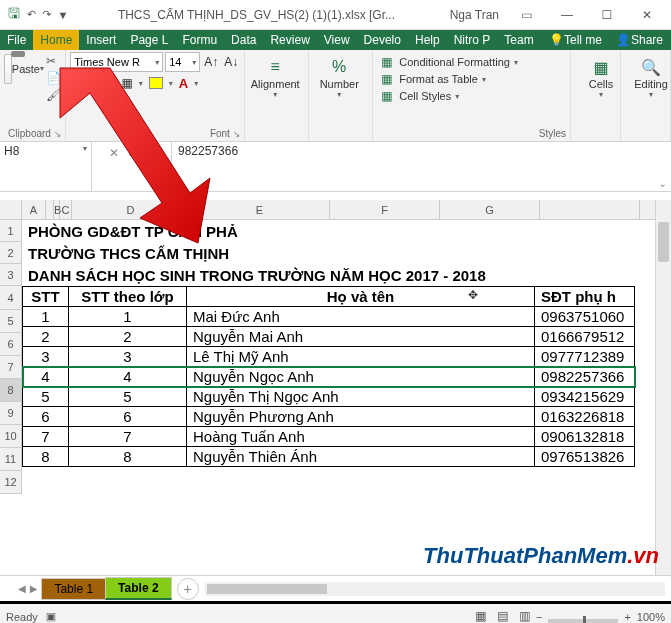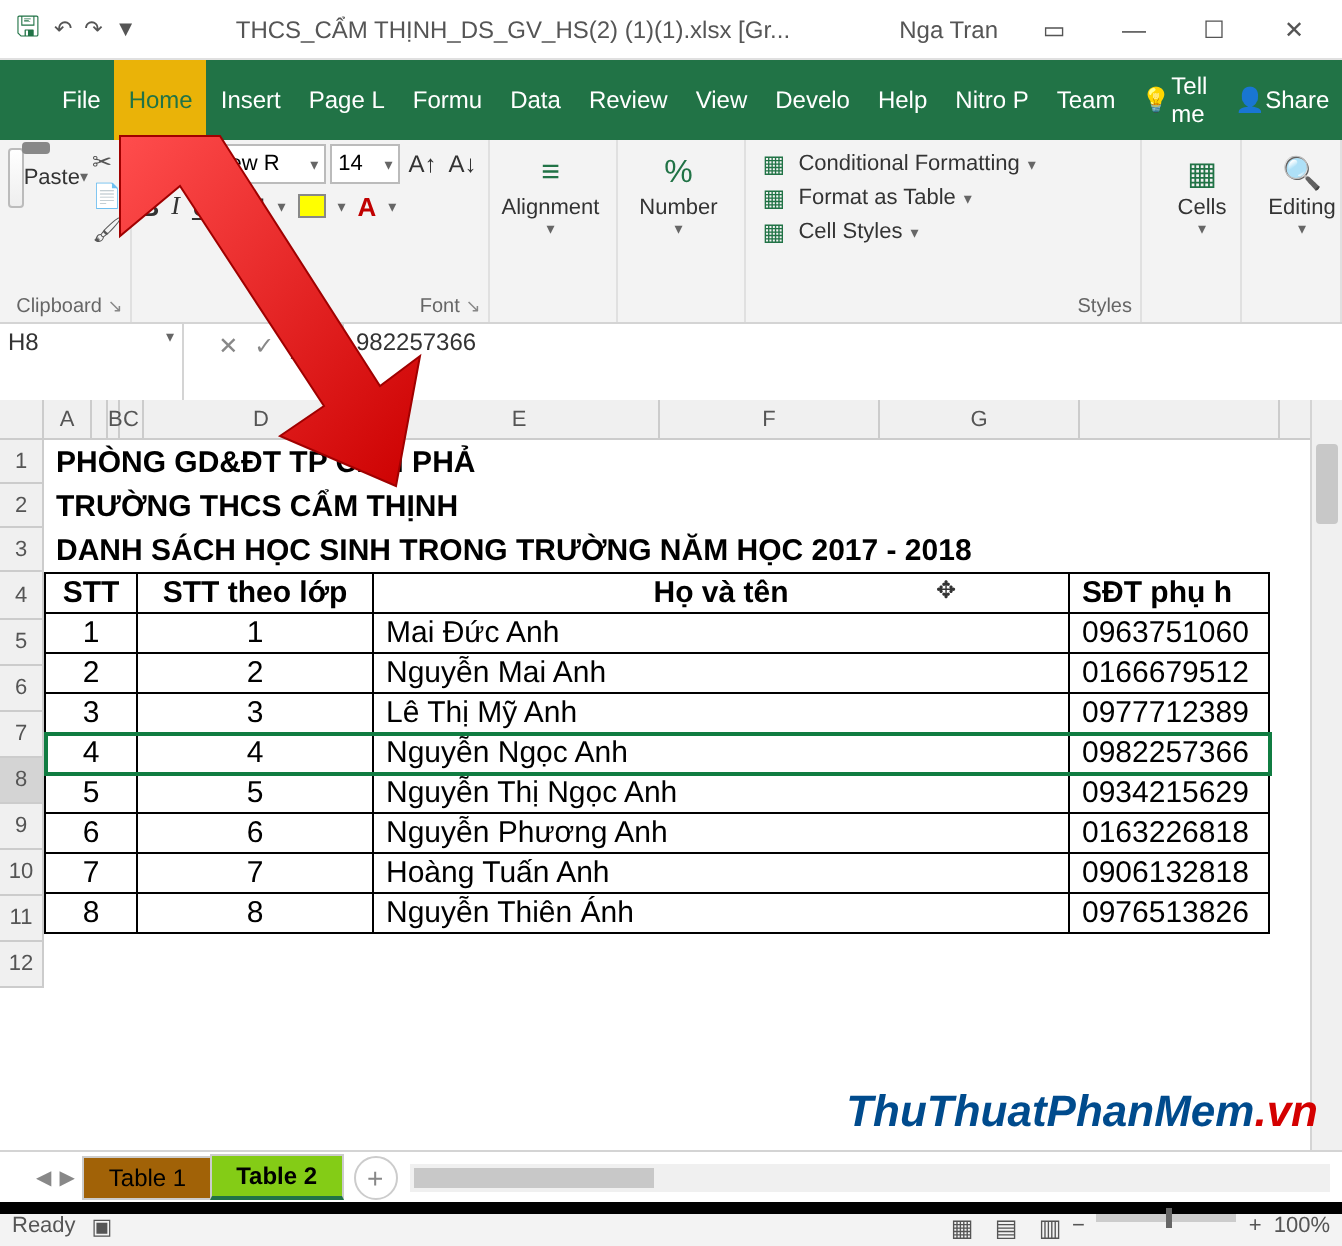--- a/index.html
+++ b/index.html
@@ -7,21 +7,21 @@
 
 
 .titlebar { height: 30px; background: #fff; display: flex; align-items: center; padding: 0 4px; border-bottom: 1px solid #e0e0e0; }
 .titlebar .save-icon { color: #217346; font-size: 14px; margin: 0 4px; }
 .titlebar .undo-redo { color: #555; font-size: 11px; margin: 0 3px; }
 .titlebar .title-text { flex: 1; text-align: center; color: #555; font-size: 12px; white-space: nowrap; overflow: hidden; }
 .titlebar .user { color: #555; font-size: 12px; margin: 0 8px; }
 .titlebar .win-btn { width: 40px; text-align: center; color: #555; font-size: 12px; }
 
 
-.tabs { height: 40px; background: #217346; display: flex; align-items: stretch; color: #fff; padding-left: 24px; }
+.tabs { height: 20px; background: #217346; display: flex; align-items: stretch; color: #fff; }
 .tabs .tab { padding: 0 7px; display: flex; align-items: center; font-size: 12px; cursor: pointer; white-space: nowrap; }
 .tabs .tab.active { background: #eab308; color: #217346; }
 .tabs .spacer { flex: 1; }
 .tabs .tell-me { display: flex; align-items: center; padding: 0 6px; font-size: 12px; }
 .tabs .share-btn { display: flex; align-items: center; padding: 0 8px; font-size: 12px; }
 
 
 .ribbon { height: 92px; background: #f3f3f3; border-bottom: 1px solid #d4d4d4; display: flex; }
 .ribbon-group { border-right: 1px solid #e0e0e0; padding: 2px 4px 0 4px; display: flex; flex-direction: column; justify-content: space-between; }
 .ribbon-group .group-label { font-size: 10px; color: #666; text-align: right; padding-bottom: 2px; }
@@ -98,21 +98,21 @@
 
 .sheet-tabs { position: absolute; left: 0; right: 0; bottom: 22px; height: 26px; background: #fff; border-top: 1px solid #d4d4d4; display: flex; align-items: center; padding-left: 18px; }
 .sheet-tabs .nav { color: #888; font-size: 10px; margin-right: 4px; }
 .sheet-tabs .stab { padding: 3px 12px; font-size: 12px; border: 1px solid #ccc; background: #a16207; margin-right: -1px; }
 .sheet-tabs .stab.active { border-bottom: 2px solid #217346; font-weight: 600; background: #84cc16; }
 .sheet-tabs .add { width: 22px; height: 22px; border: 1px solid #ccc; border-radius: 50%; display: flex; align-items: center; justify-content: center; margin-left: 6px; color: #888; font-size: 14px; }
 .hscroll { flex: 1; margin: 0 6px; height: 14px; background: #f0f0f0; position: relative; }
 .hscroll .thumb { position: absolute; left: 2px; top: 2px; bottom: 2px; width: 120px; background: #c8c8c8; }
 
 
-.statusbar { position: absolute; left: 0; right: 0; bottom: 0; height: 22px; background: #f3f3f3; border-top: 6px solid #000000; display: flex; align-items: flex-start; padding: 0 6px; font-size: 11px; color: #555; }
+.statusbar { position: absolute; left: 0; right: 0; bottom: 0; height: 22px; background: #f3f3f3; border-top: 3px solid #000000; display: flex; align-items: flex-end; padding: 0 6px; font-size: 11px; color: #555; }
 .statusbar .spacer { flex: 1; }
 .statusbar .view-btn { width: 22px; text-align: center; color: #555; font-size: 12px; }
 .statusbar .zoom-slider { width: 70px; height: 4px; background: #ccc; margin: 0 6px; position: relative; }
 .statusbar .zoom-slider::after { content: ""; position: absolute; left: 50%; top: -3px; width: 3px; height: 10px; background: #666; }
 
 
 .arrow-overlay { position: absolute; top: 58px; left: 40px; width: 200px; height: 200px; pointer-events: none; }
 
 
 .watermark { position: absolute; right: 12px; bottom: 54px; font-size: 22px; font-weight: 700; font-style: italic; color: #004b8d; font-family: Arial, sans-serif; }

